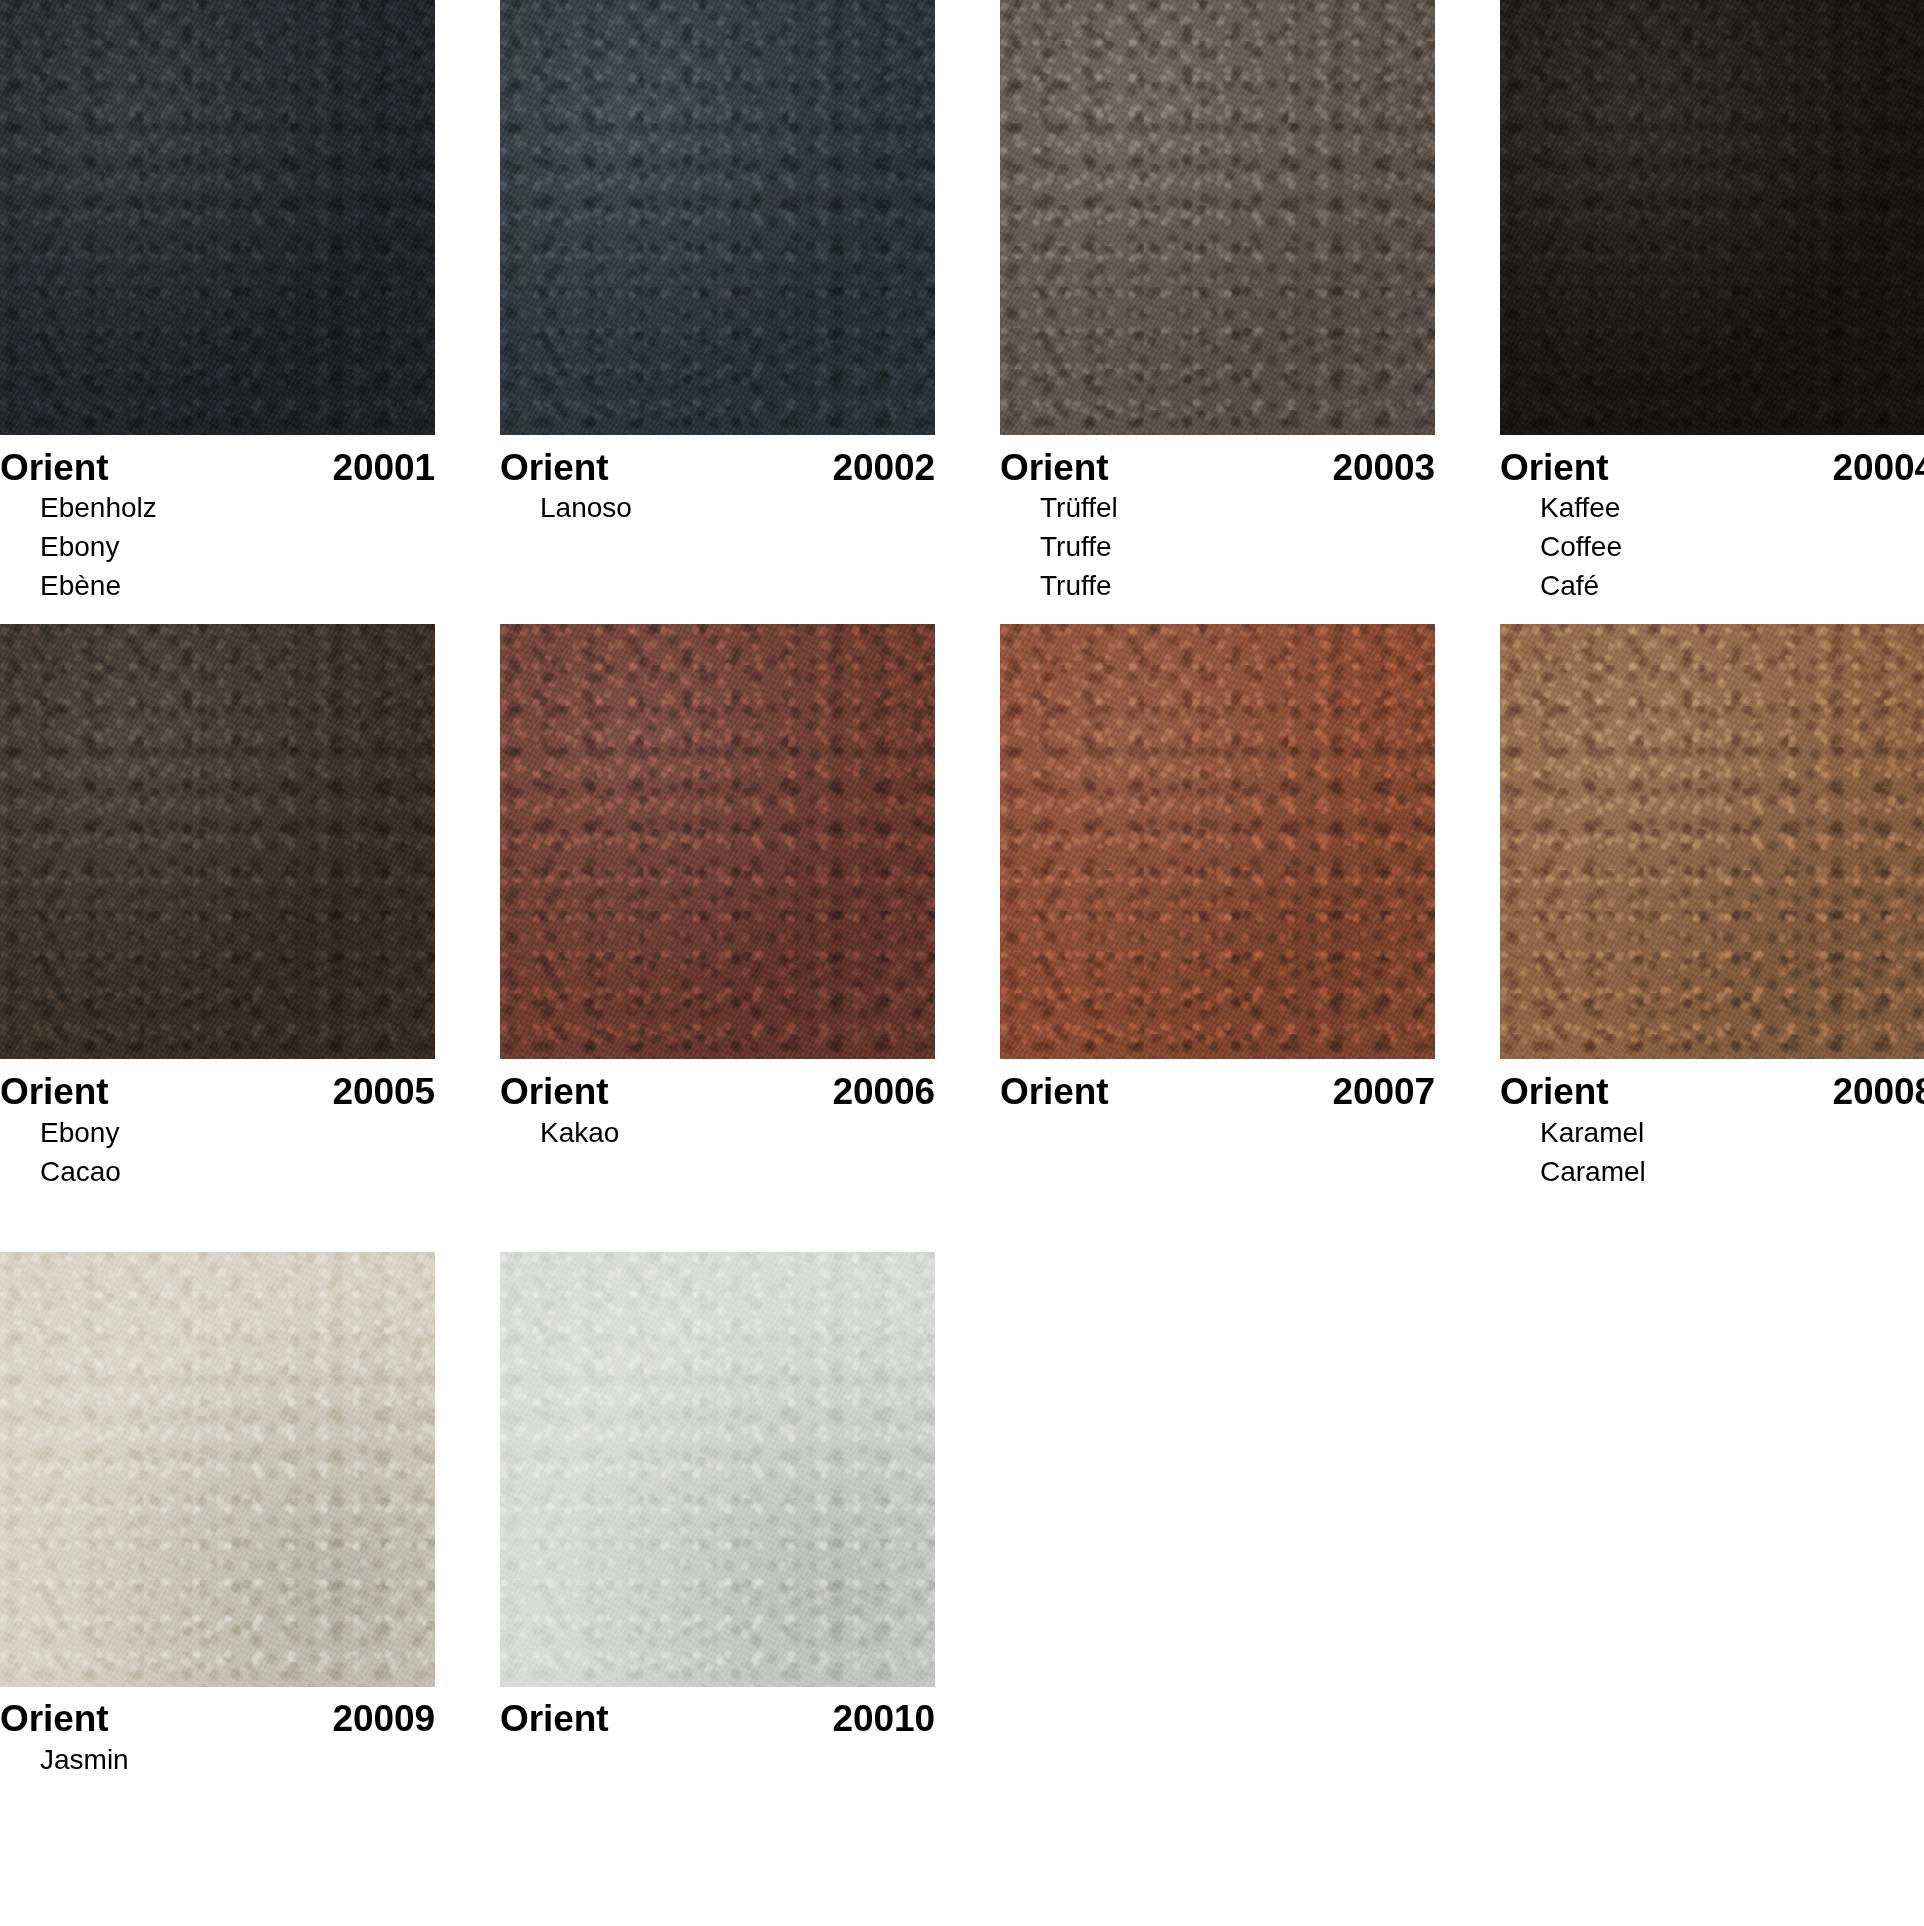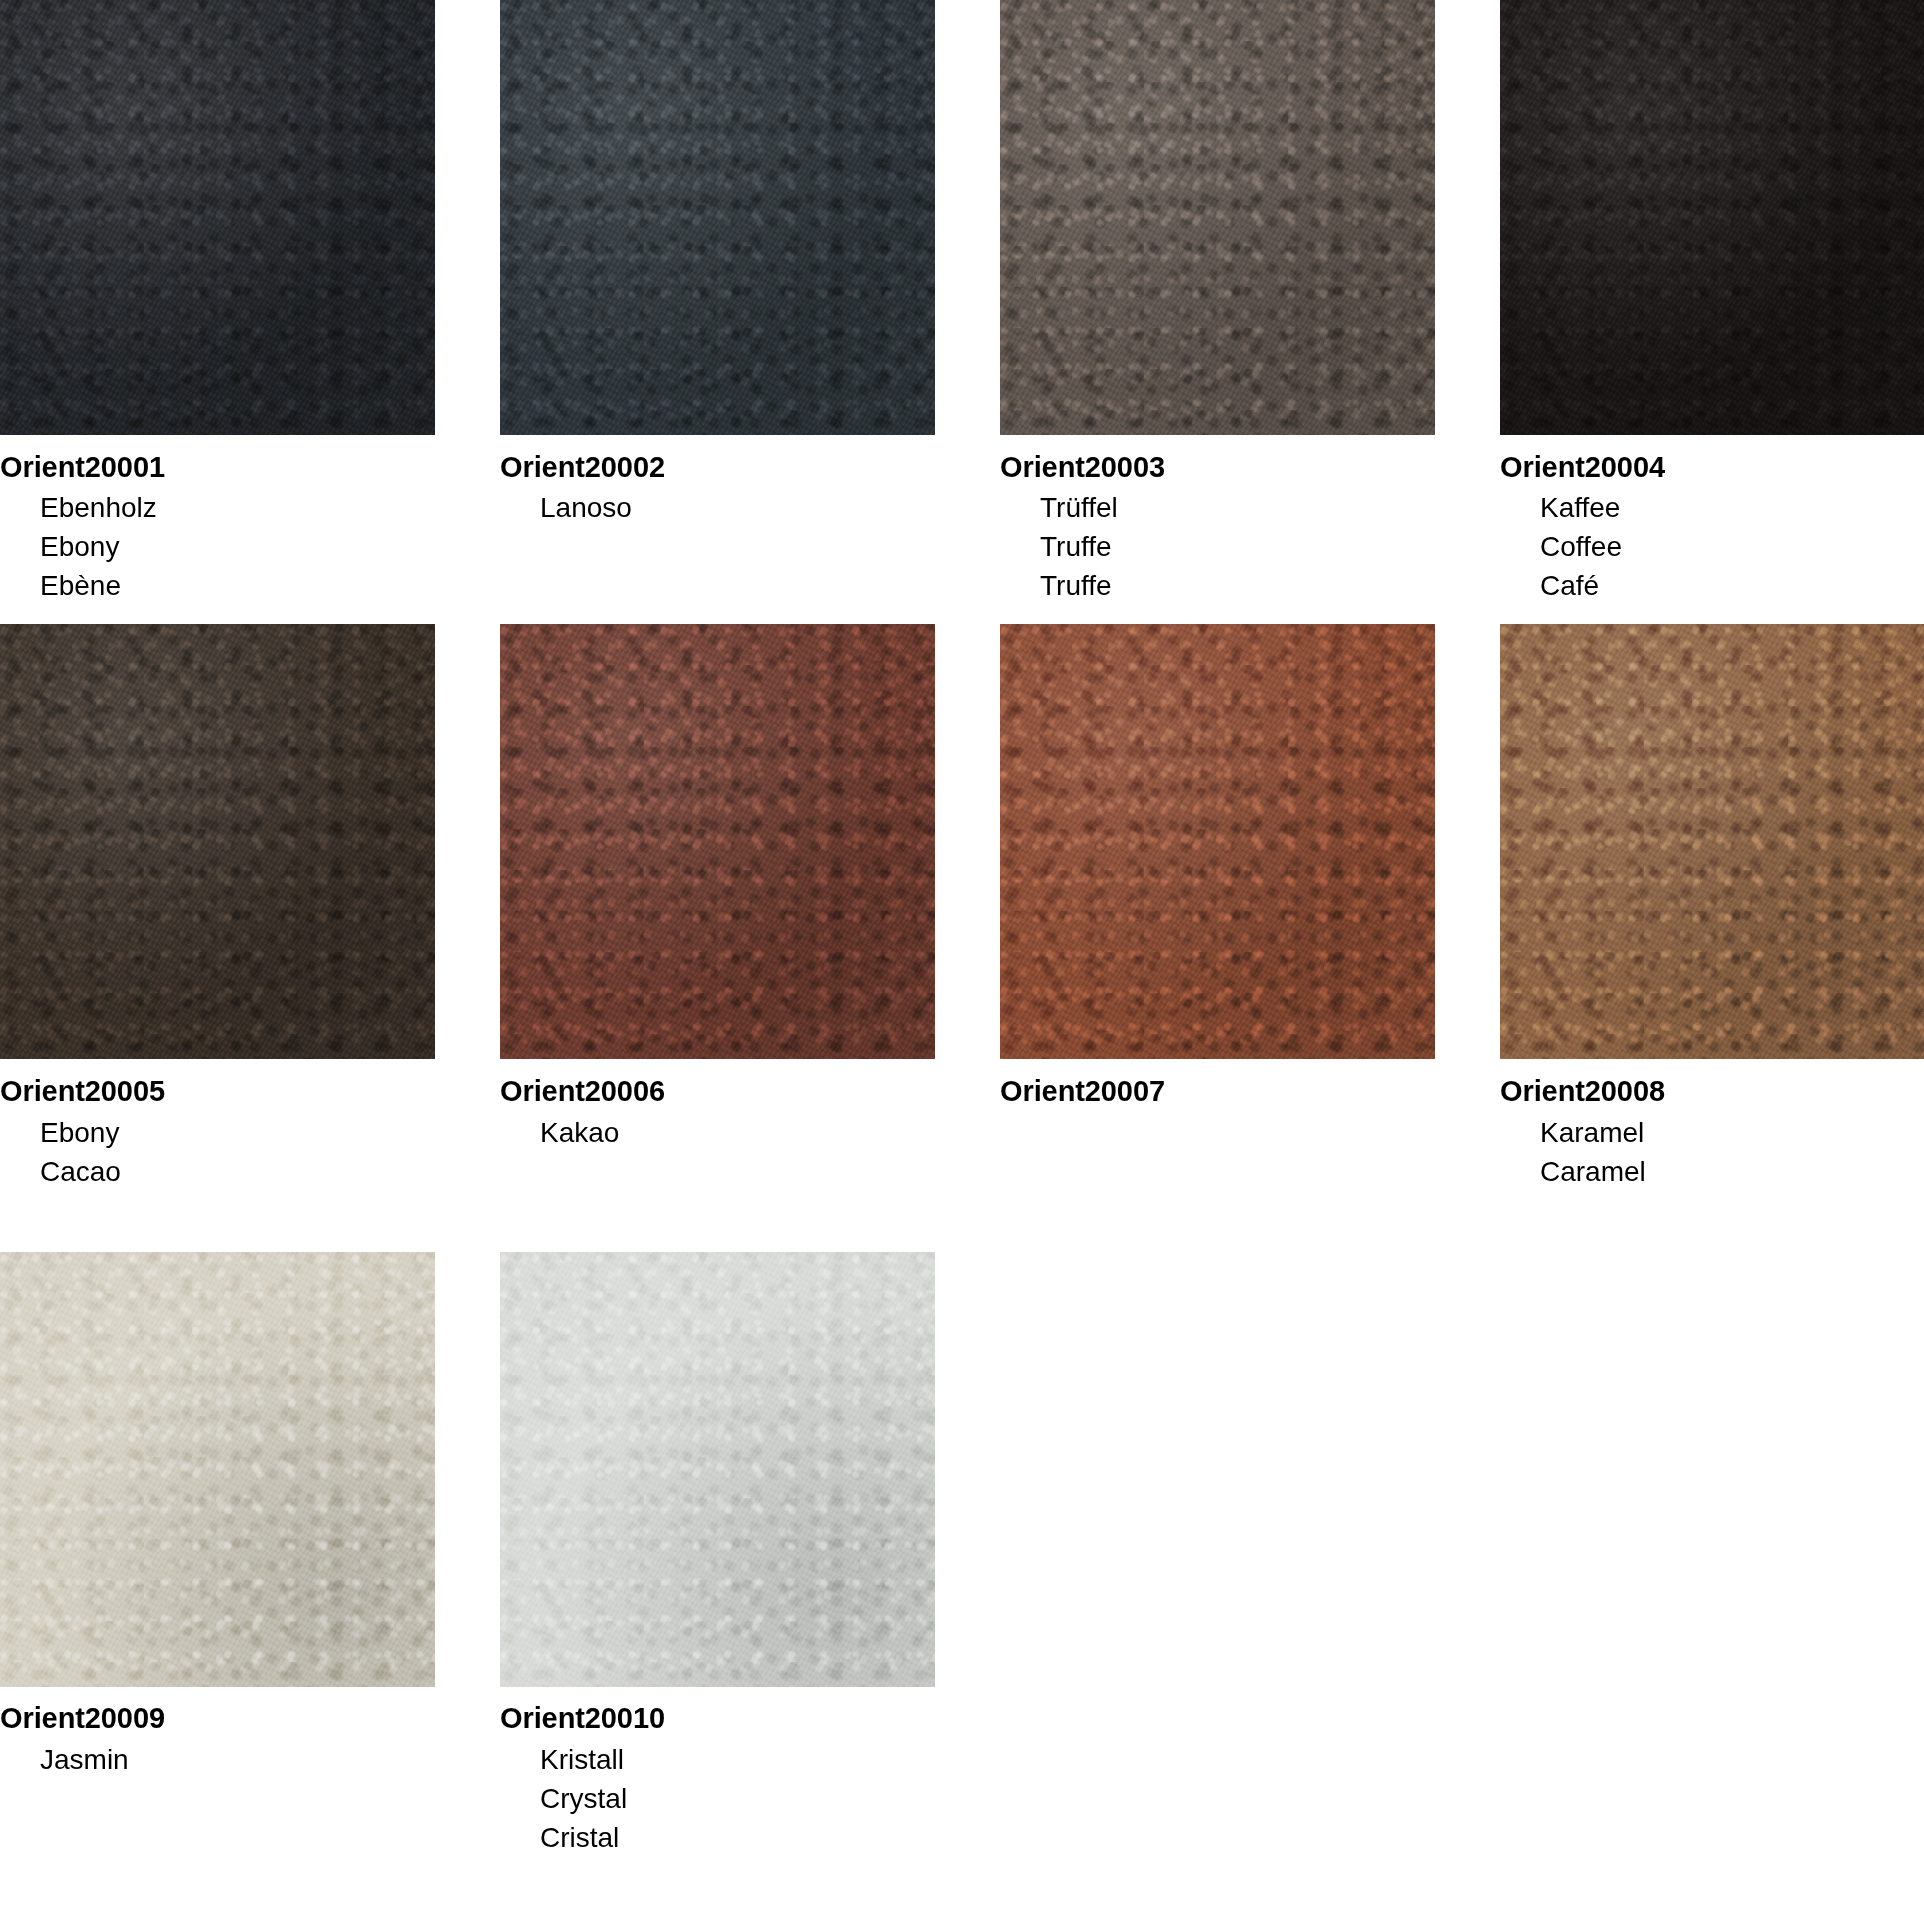--- a/index.html
+++ b/index.html
@@ -85,24 +85,24 @@
       radial-gradient(ellipse at 30% 25%, rgba(255,255,255,0.10) 0%, rgba(0,0,0,0) 60%),
       radial-gradient(ellipse at 78% 80%, rgba(0,0,0,0.14) 0%, rgba(0,0,0,0) 62%);
   }
 
   .swatch-caption {
     padding-top: 14.8px;
   }
   .caption-top {
     display: flex;
     flex-direction: row;
-    justify-content: flex-start;
+    justify-content: space-between;
     align-items: baseline;
     font-weight: bold;
-    font-size: 29px;
+    font-size: 37px;
     line-height: 35px;
     letter-spacing: -0.1px;
   }
   .collection-name { white-space: nowrap; }
   .color-code { white-space: nowrap; }
 
   .name-lines {
     margin-top: 3.5px;
     font-size: 28px;
     line-height: 39px;
@@ -289,23 +289,18 @@
       <div class="swatch-chip" style="background-color: rgb(217, 219, 216);">
         <div class="shade"></div>
         <div class="grain"></div>
         <div class="grain2"></div>
       </div>
       <div class="swatch-caption">
         <div class="caption-top">
           <span class="collection-name">Orient</span>
           <span class="color-code">20010</span>
         </div>
-        <div class="name-lines">
-          <div class="name-line">Kristall</div>
-          <div class="name-line">Crystal</div>
-          <div class="name-line">Cristal</div>
-        </div>
       </div>
     </div>
   </div>
 
 </div>
 
 
 </body></html>

